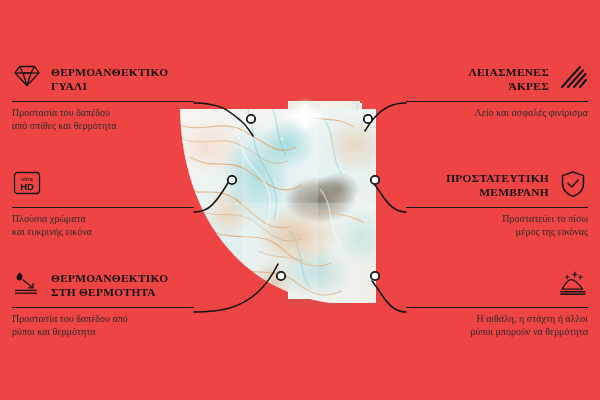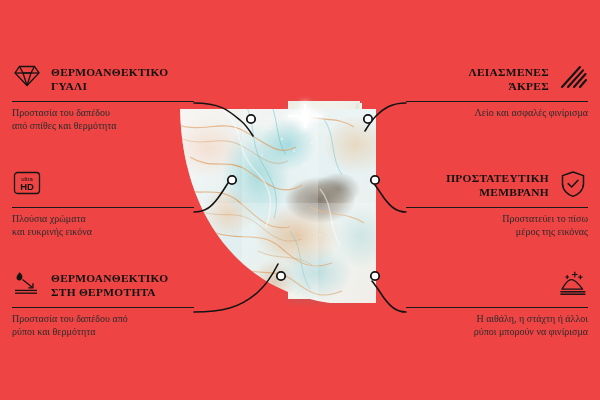--- a/index.html
+++ b/index.html
@@ -382,17 +382,17 @@
               <path d="M20.7 7.1 h3.4"></path>
             <path d="M9.2 5.6 v2.8"></path>
               <path d="M7.8 7 h2.8"></path>
           </g>
         </svg>
       </span>
     </div>
     <div class="f-rule"></div>
     <div class="f-desc">
       <span>Η αιθάλη, η στάχτη ή άλλοι</span><br>
-      <span>ρύποι μπορούν να φινίρισμα</span>
+      <span>ρύποι μπορούν να θερμότητα</span>
     </div>
   </div>
 
 </div>
 
 </body></html>

